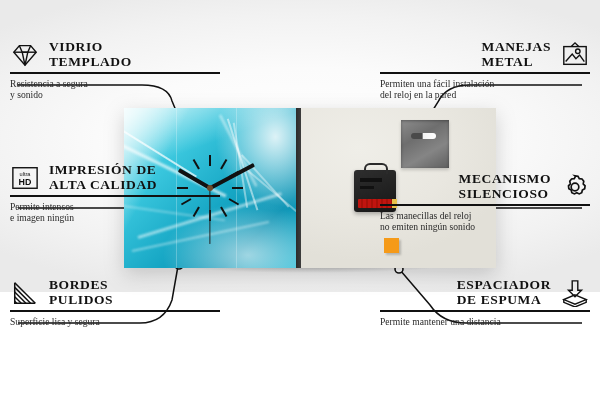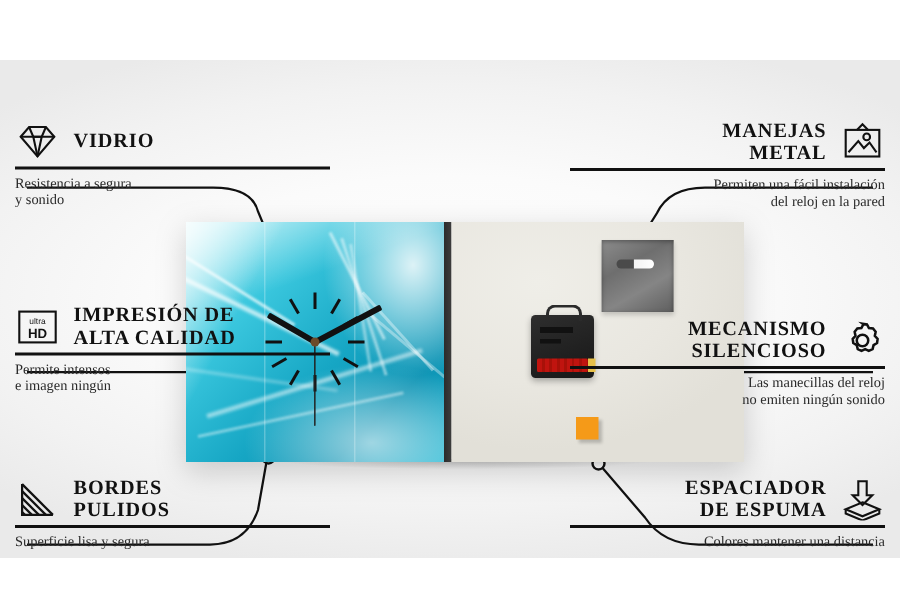--- a/index.html
+++ b/index.html
@@ -2,24 +2,23 @@
 <html><head>
 <meta charset="utf-8">
 <style>
   html,body{margin:0;padding:0;}
   body{
     width:600px;height:400px;overflow:hidden;
     font-family:"Liberation Serif", serif;
     background:#ffffff;
   }
   .stage{
-    position:relative;width:600px;height:332px;
+    position:relative;width:600px;height:292px;
     background:
       radial-gradient(ellipse 70% 55% at 50% 48%, #ffffff 0%, #fbfbfb 45%, #f2f2f2 78%, #eaeaea 100%);
-    margin-top: 40px;
   }
   
   .product{
     position:absolute;left:124px;top:108px;width:372px;height:160px;
     filter:drop-shadow(0 6px 10px rgba(0,0,0,.18));
   }
   .clock-face{
     position:absolute;left:0;top:0;width:172px;height:160px;
     background:
       linear-gradient(118deg, rgba(255,255,255,.85) 0%, rgba(255,255,255,0) 26%),
@@ -84,21 +83,21 @@
     position:absolute;left:83px;top:130px;width:15px;height:15px;background:#f59a18;
     box-shadow:2px 2px 2px rgba(0,0,0,.2);
   }
   .panel-shadow{
     position:absolute;left:124px;top:266px;width:372px;height:10px;
     background:radial-gradient(ellipse 50% 100% at 50% 0%, rgba(0,0,0,.22), rgba(0,0,0,0) 70%);
   }
   
   .callout{position:absolute;width:210px;}
   .callout.left{left:10px;text-align:left;}
-  .callout.right{right:10px;text-align:right;}
+  .callout.right{right:10px;}
   .head{display:flex;align-items:center;gap:9px;}
   .callout.right .head{flex-direction:row-reverse;}
   .title{
     font-family:"Liberation Serif", serif;font-weight:bold;
     font-size:13.5px;line-height:14.5px;letter-spacing:.6px;color:#111;
     text-transform:uppercase;
   }
   .rule{height:1.6px;background:#111;margin:3px 0 4px 0;}
   .desc{
     font-family:"Liberation Serif", serif;font-size:9.6px;line-height:11.6px;color:#2a2a2a;
@@ -218,20 +217,21 @@
           <path d="M4 12 L10 5 H22 L28 12 L16 26 Z"></path>
               <path d="M4 12 H28"></path>
           <path d="M10 5 L13 12 L16 26"></path>
               <path d="M22 5 L19 12 L16 26"></path>
               <path d="M13 12 H19"></path>
         </g>
           </svg>
       </span>
       <span class="title">
         <span>VIDRIO</span><br>
+        <span>TEMPLADO</span>
       </span>
     </div>
     <div class="rule"></div>
     <div class="desc">
       <span>Resistencia a segura</span><br>
       <span>y sonido</span>
     </div>
   </div>
 
   <div class="callout left" style="top:163px">
@@ -337,17 +337,17 @@
         </g>
           </svg>
       </span>
       <span class="title">
         <span>ESPACIADOR</span><br>
         <span>DE ESPUMA</span>
       </span>
     </div>
     <div class="rule"></div>
     <div class="desc">
-      <span>Colores mantener una distancia</span><br>
+      <span>Permite mantener una distancia</span><br>
     </div>
   </div>
 
 </div>
 
 </body></html>

